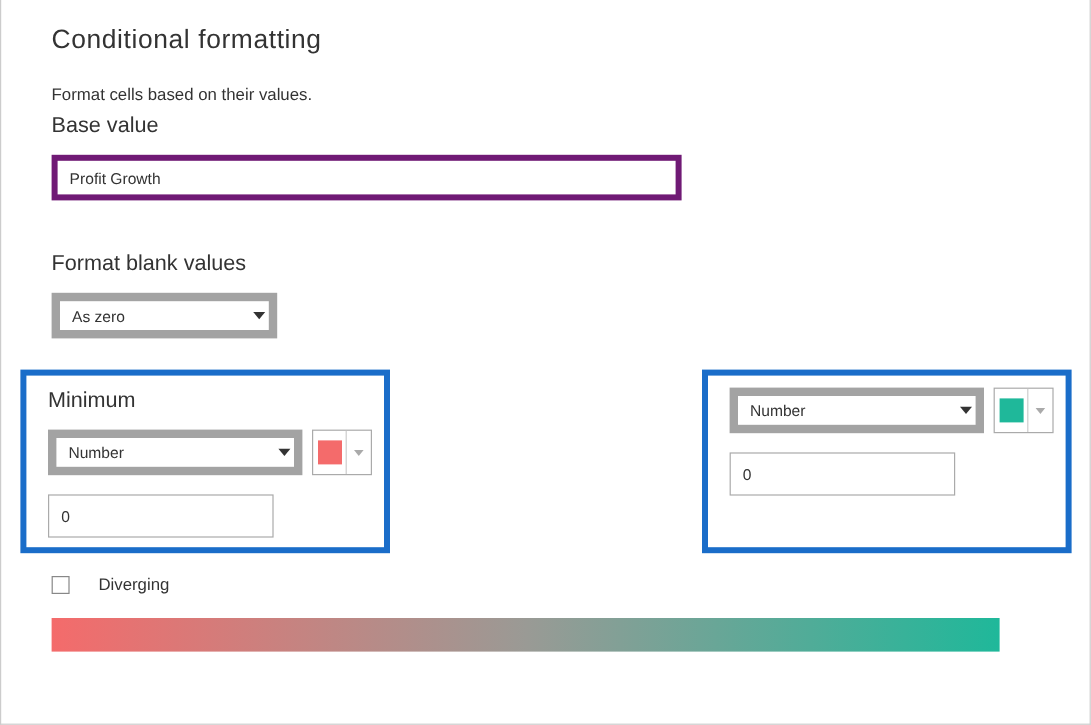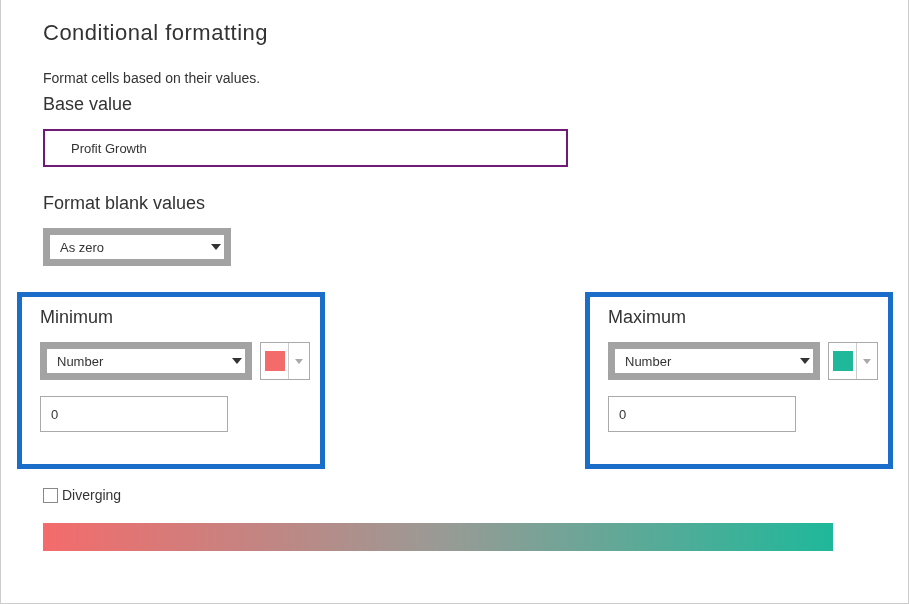--- a/index.html
+++ b/index.html
@@ -1,37 +1,37 @@
 <!DOCTYPE html>
 <html><head>
   <meta charset="utf-8">
   <style>
     *{box-sizing:border-box;margin:0;padding:0}
     body{font-family:'Segoe UI',Tahoma,sans-serif;background:#fff;width:909px;height:604px;overflow:hidden;border:1px solid #ccc;border-top:none}
     .panel{padding:20px 42px 0 42px;height:100%}
     .title{font-size:22px;font-weight:400;color:#333;margin-bottom:24px;letter-spacing:.5px}
     .subtitle{font-size:14px;color:#333;margin-bottom:8px}
     .field-label{font-size:18px;color:#333;margin-bottom:14px}
-    .text-input{width:525px;height:38px;border:2px solid #701a75;padding:0 26px;font-size:13px;color:#333;background:#fff;display:block;margin-bottom:26px}
+    .text-input{width:525px;height:38px;border:5px solid #701a75;padding:0 10px;font-size:13px;color:#333;background:#fff;display:block;margin-bottom:42px}
     .select{appearance:none;-webkit-appearance:none;border:7px solid #a3a3a3;height:38px;padding:0 28px 0 10px;font-size:13px;color:#333;background:#fff;position:relative}
     .select-wrap{position:relative;display:inline-block;margin-bottom:8px}
     .select-wrap::after{content:'';position:absolute;right:10px;top:50%;transform:translateY(-50%);width:0;height:0;border-left:5px solid transparent;border-right:5px solid transparent;border-top:6px solid #333;pointer-events:none}
     .sel-blank{width:188px}
     .highlight-row{display:flex;gap:260px;margin-top:18px;margin-left:-26px}
-    .hl-box{border:5px solid #1a6dc9;padding:10px 18px 32px 18px;width:308px}
+    .hl-box{border:5px solid #1a6dc9;padding:10px 18px 8px 18px;width:308px}
     .hl-label{font-size:18px;color:#333;margin-bottom:14px}
     .hl-top{display:flex;gap:8px;margin-bottom:8px}
     .sel-num{width:212px}
     .color-picker{display:inline-flex;border:1px solid #aaa;height:38px}
     .swatch{width:28px;height:100%;display:flex;align-items:center;justify-content:center;border-right:1px solid #ccc}
     .swatch-inner{width:20px;height:20px}
     .dd{width:20px;display:flex;align-items:center;justify-content:center}
     .dd::after{content:'';width:0;height:0;border-left:4px solid transparent;border-right:4px solid transparent;border-top:5px solid #aaa}
     .num-input{width:188px;height:36px;border:1px solid #aaa;padding:0 10px;font-size:13px;color:#333}
-    .check-row{display:flex;align-items:center;gap:4px;margin-top:18px}
+    .check-row{display:flex;align-items:center;gap:24px;margin-top:18px}
     .chk{width:15px;height:15px;border:1px solid #888;background:#fff}
     .chk-label{font-size:14px;color:#333}
     .gradient{margin-top:20px;height:28px;width:790px}
   </style>
 </head>
 <body>
 
 <div class="panel">
   <h1 class="title">Conditional formatting</h1>
   <p class="subtitle">Format cells based on their values.</p>
@@ -59,21 +59,20 @@
           <div class="swatch">
               <div class="swatch-inner" id="min-swatch" style="background: rgb(244, 107, 107);"></div>
             </div>
           <div class="dd"></div>
         </div>
       </div>
       <input class="num-input" value="0" style="">
     </div>
 
     <div class="hl-box">
-      <div class="hl-label">Maximum</div>
       <div class="hl-top">
         <div class="select-wrap">
           <select class="select sel-num">
             <option>Number</option>
           </select>
         </div>
         <div class="color-picker">
           <div class="swatch">
               <div class="swatch-inner" id="max-swatch" style="background: rgb(31, 184, 154);"></div>
             </div>

